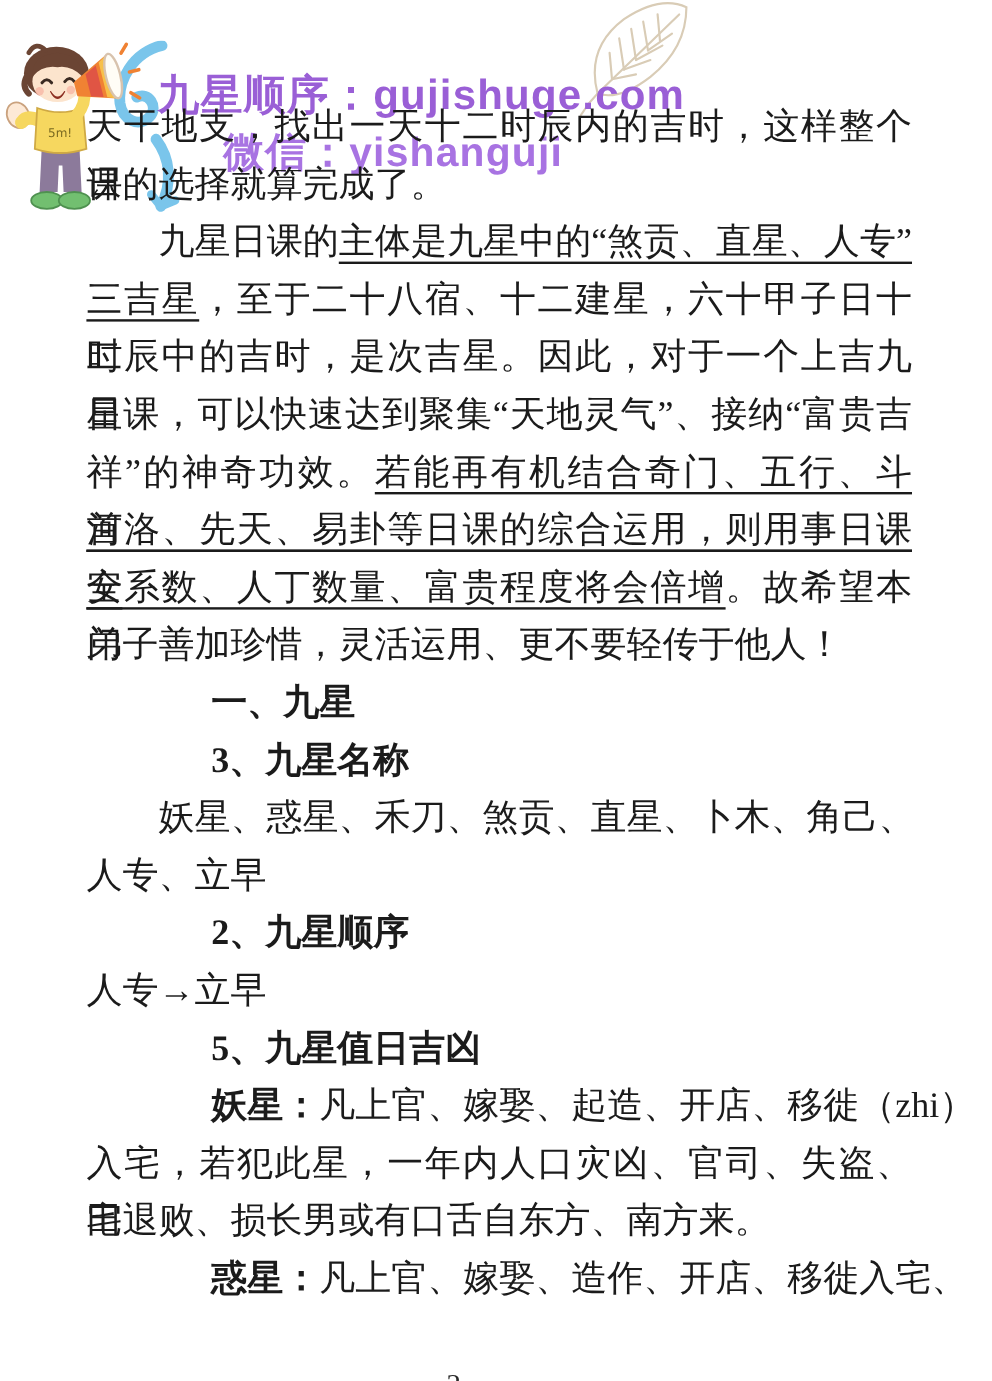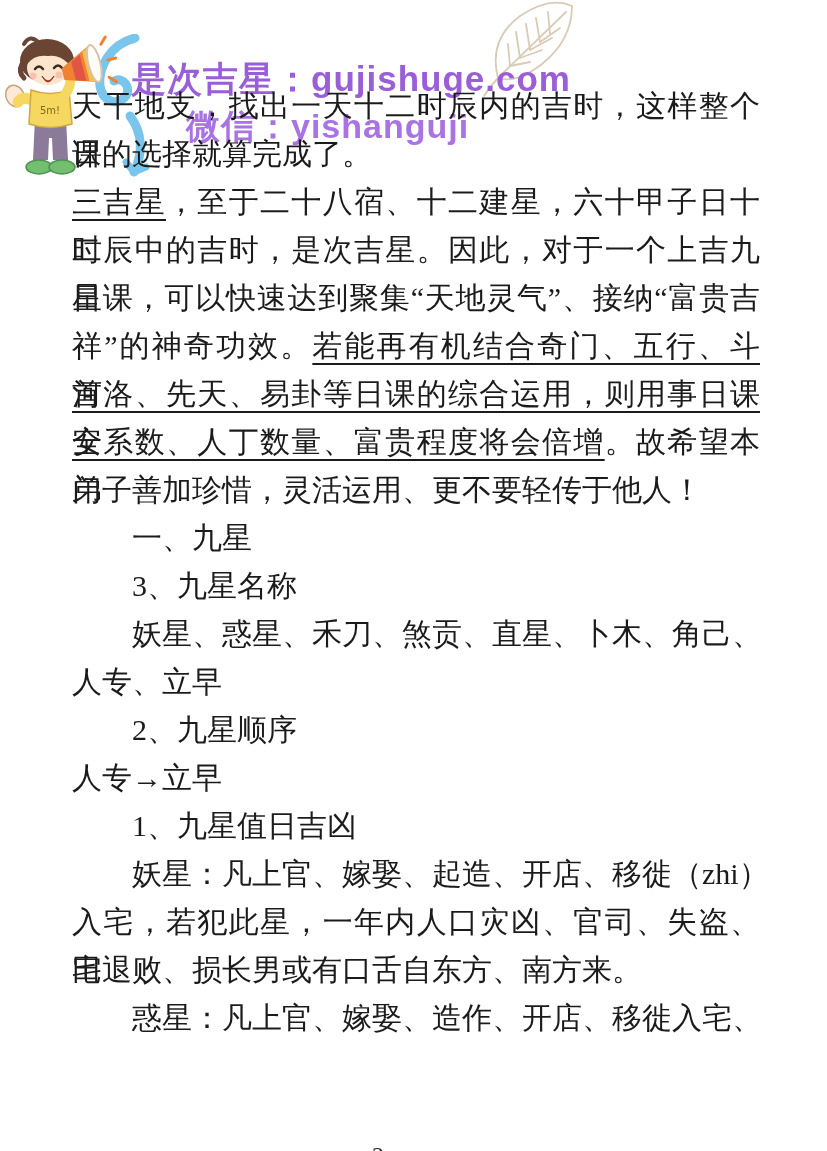--- a/index.html
+++ b/index.html
@@ -29,21 +29,21 @@
   }
   .line{
     height:48px;line-height:48px;font-size:30px;white-space:nowrap;
   }
   .just{
     white-space:normal;
     text-align:justify;text-align-last:justify;
     text-justify:inter-character;
   }
   .ind{text-indent:60px;}
-  .b{font-weight:normal;}
+  .b{font-weight:bold;margin-left:44px;}
   .u{text-decoration:underline;text-decoration-thickness:2px;text-underline-offset:7px;}
 
   .pagenum{
     position:absolute;left:372px;top:1142px;z-index:3;
     font-size:24px;color:#2a2a2a;
   }
 </style>
 </head>
 <body>
 
@@ -102,40 +102,41 @@
   <svg class="leaf" viewBox="0 0 124 98" xmlns="http://www.w3.org/2000/svg">
     <g stroke="#d9ccb6" stroke-width="1.8" fill="none" stroke-linecap="round">
       <path d="M30,78 Q20,40 52,16 Q82,-4 104,6 Q104,40 74,64 Q48,84 30,78 Z"></path>
       <path d="M30,78 L98,12"></path>
       <path d="M42,66 L40,44 M52,58 L48,32 M62,50 L58,24 M72,42 L68,18 M82,34 L80,12"></path>
       <path d="M42,66 L62,62 M52,58 L74,50 M62,50 L84,38 M72,42 L92,28"></path>
       <path d="M30,78 Q22,86 16,96"></path>
     </g>
   </svg>
 
-  <div class="wm wm1" style="color: rgb(154, 95, 214);">是次吉星：gujishuge.com</div>
+  <div class="wm wm1" style="color: rgb(154, 95, 214);">九星顺序：gujishuge.com</div>
   <div class="wm wm2" style="color: rgb(168, 115, 226);">微信：yishanguji</div>
 
   <div class="doc-text" style="color: rgb(27, 27, 27);">
       <div class="line just"><span>天干地支，找出一天十二时辰内的吉时，这样整个日</span></div>
       <div class="line"><span>课的选择就算完成了。</span></div>
+      <div class="line just ind"><span>九星日课的</span><span class="u">主体是九星中的“煞贡、直星、人专”</span></div>
       <div class="line just"><span class="u">三吉星</span><span>，至于二十八宿、十二建星，六十甲子日十二</span></div>
       <div class="line just"><span>时辰中的吉时，是次吉星。因此，对于一个上吉九星</span></div>
       <div class="line just"><span>日课，可以快速达到聚集“天地灵气”、接纳“富贵吉</span></div>
       <div class="line just"><span>祥”的神奇功效。</span><span class="u">若能再有机结合奇门、五行、斗首、</span></div>
       <div class="line just"><span class="u">河洛、先天、易卦等日课的综合运用，则用事日课安</span></div>
       <div class="line just"><span class="u">全系数、人丁数量、富贵程度将会倍增</span><span>。故希望本门</span></div>
       <div class="line"><span>弟子善加珍惜，灵活运用、更不要轻传于他人！</span></div>
       <div class="line ind"><span class="b">一、九星</span></div>
       <div class="line ind"><span class="b">3、九星名称</span></div>
       <div class="line ind"><span>妖星、惑星、禾刀、煞贡、直星、卜木、角己、</span></div>
       <div class="line"><span>人专、立早</span></div>
       <div class="line ind"><span class="b">2、九星顺序</span></div>
       <div class="line"><span>人专→立早</span></div>
-      <div class="line ind"><span class="b">1、九星值日吉凶</span></div>
+      <div class="line ind"><span class="b">5、九星值日吉凶</span></div>
       <div class="line ind"><span class="b">妖星：</span><span>凡上官、嫁娶、起造、开店、移徙（zhi）</span></div>
       <div class="line just"><span>入宅，若犯此星，一年内人口灾凶、官司、失盗、田</span></div>
       <div class="line"><span>宅退败、损长男或有口舌自东方、南方来。</span></div>
       <div class="line ind"><span class="b">惑星：</span><span>凡上官、嫁娶、造作、开店、移徙入宅、</span></div>
     </div>
 
   <div class="pagenum">2</div>
 
 </div>
 

